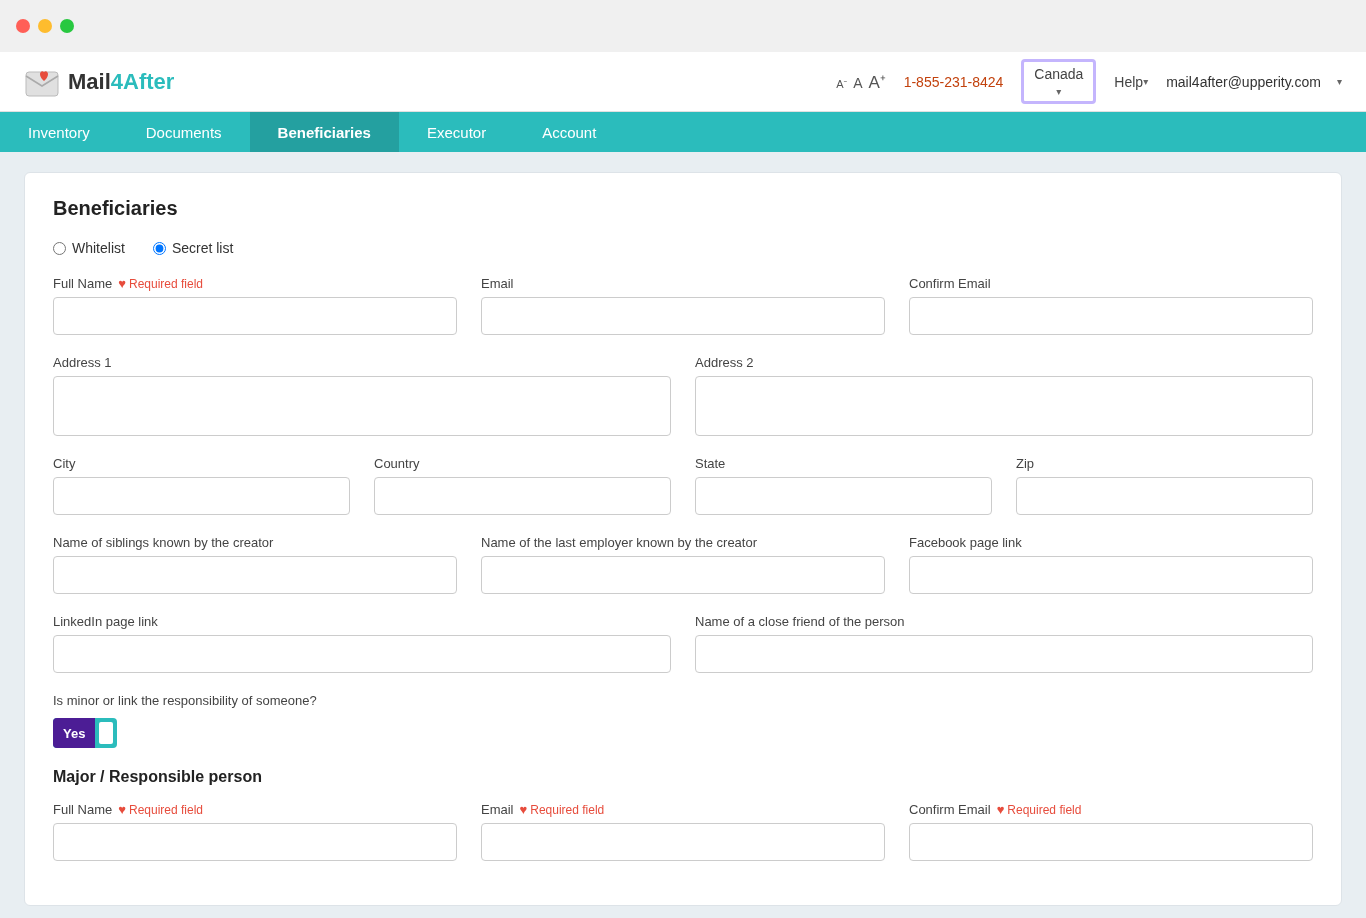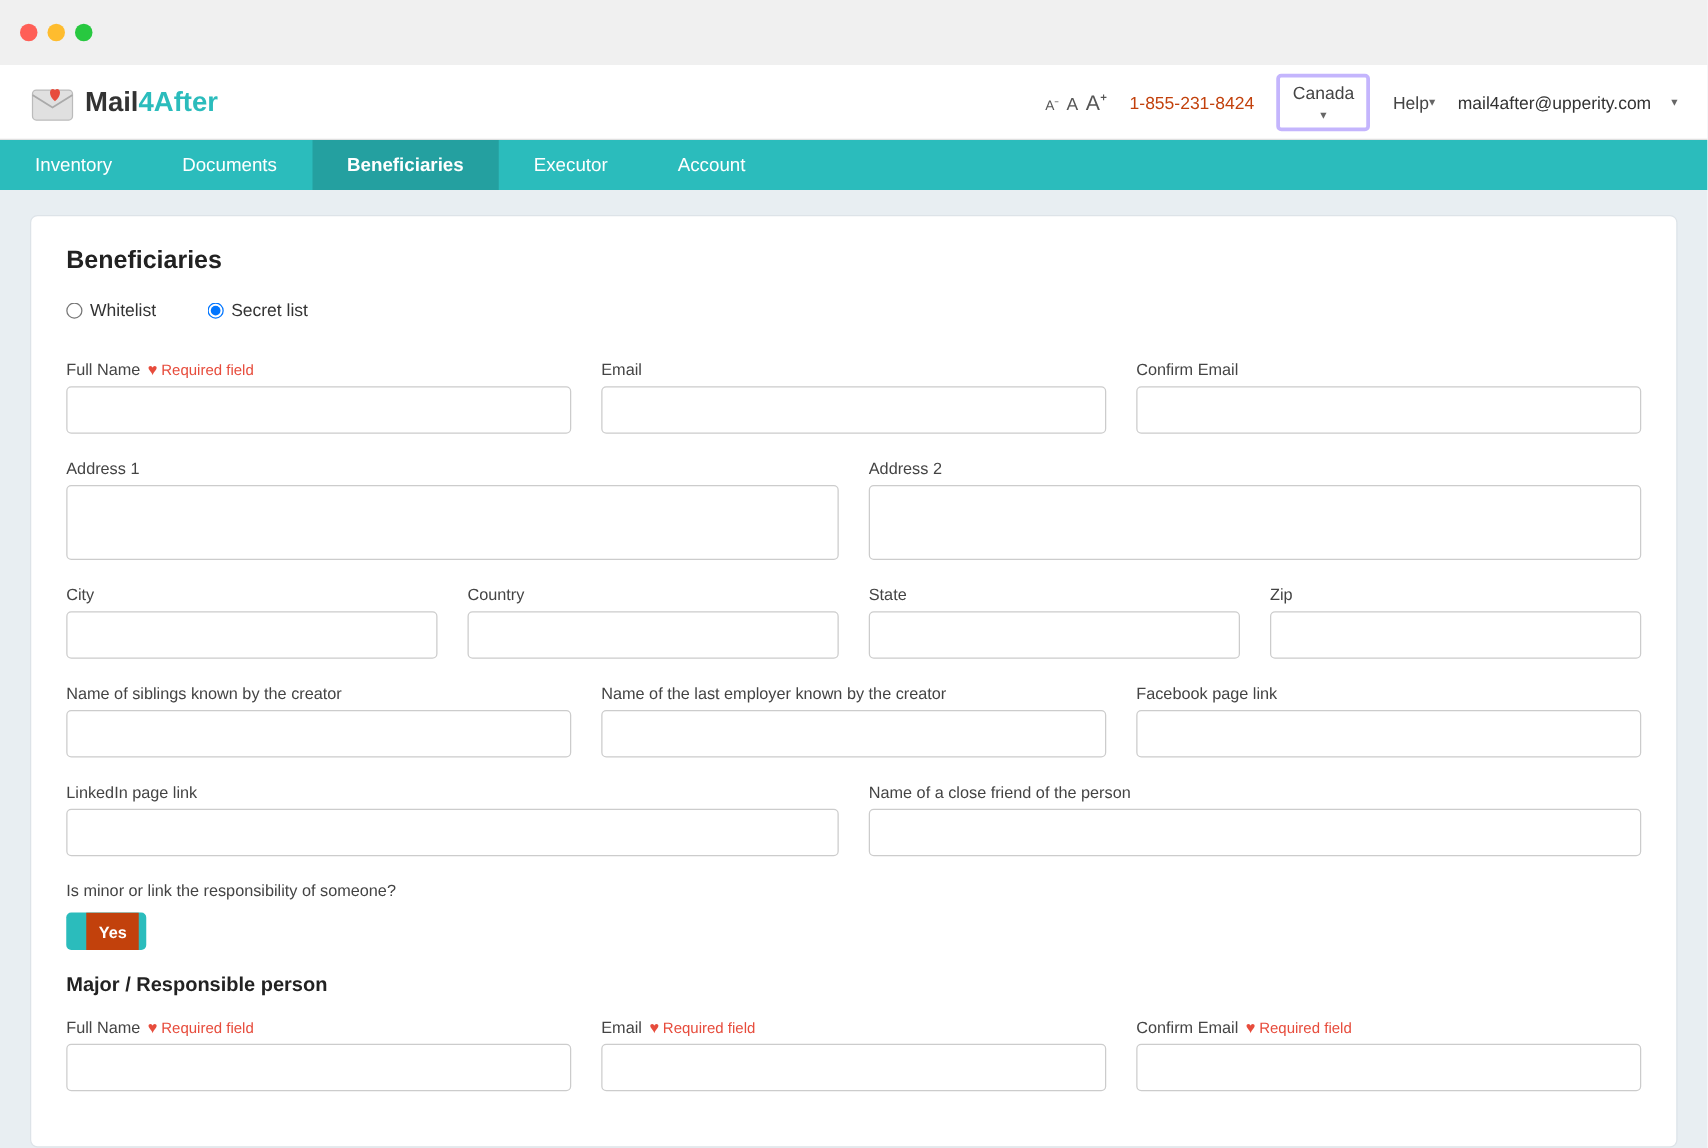--- a/index.html
+++ b/index.html
@@ -122,22 +122,22 @@
     .page-title {
       font-size: 20px;
       font-weight: 600;
       color: #222;
       margin-bottom: 20px;
     }
 
     
     .radio-group {
       display: flex;
-      gap: 41px;
-      margin-bottom: 32px;
+      gap: 28px;
+      margin-bottom: 20px;
       align-items: flex-start;
     }
     .radio-option {
       display: flex;
       align-items: center;
       gap: 6px;
       cursor: pointer;
       font-size: 14px;
       color: #333;
     }
@@ -197,29 +197,28 @@
       display: flex;
       align-items: center;
       background: #2bbcbc;
       border-radius: 4px;
       width: 64px;
       height: 30px;
       overflow: hidden;
       cursor: pointer;
     }
     .toggle-yes {
-      background: #c2410c;
+      background: #4c1d95;
       color: #fff;
       font-size: 13px;
       font-weight: 600;
       padding: 0 10px;
       height: 100%;
       display: flex;
       align-items: center;
-      margin-left: 16px;
     }
     .toggle-no {
       background: #fff;
       width: 24px;
       height: 22px;
       margin: 4px;
       border-radius: 2px;
     }
 
     

